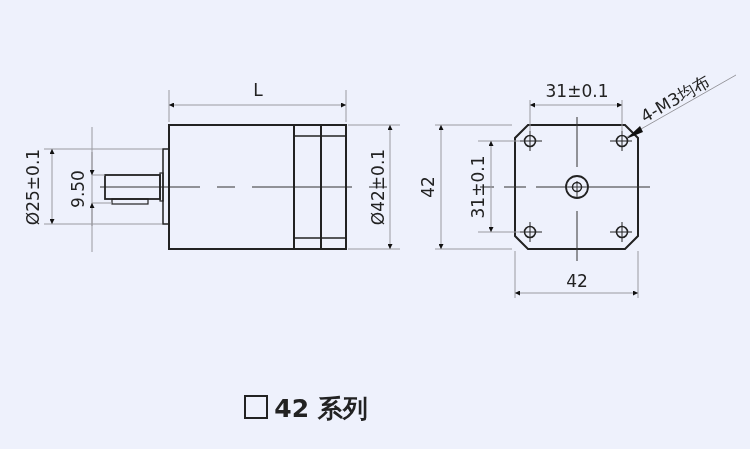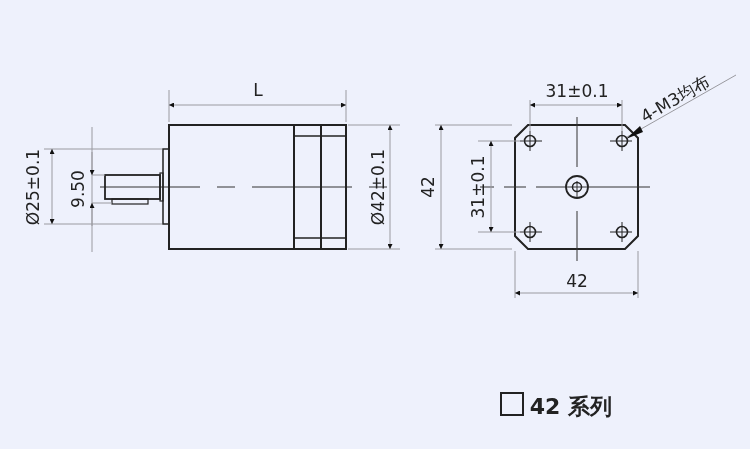--- a/index.html
+++ b/index.html
@@ -1,21 +1,21 @@
 <!DOCTYPE html>
 <html><head>
 <meta charset="utf-8">
 <style>
   html, body { margin: 0; padding: 0; }
   body { width: 750px; height: 449px; background: #eef1fc; overflow: hidden; position: relative;
          font-family: "DejaVu Sans", "Liberation Sans", sans-serif; }
   svg { position: absolute; left: 0; top: 0; }
   .dim-text { font-family: "DejaVu Sans", "Liberation Sans", sans-serif; font-size: 17px; fill: #222; }
-  .title { position: absolute; left: 0; top: 392px; width: 612px; text-align: right;
-           font-family: "DejaVu Sans", "Liberation Sans", sans-serif; font-weight: bold; font-size: 22px; color: #222; }
+  .title { position: absolute; left: 0; top: 392px; width: 612px; text-align: center;
+           font-family: "DejaVu Sans", "Liberation Sans", sans-serif; font-weight: bold; font-size: 25px; color: #222; }
   .title .sq { display: inline-block; width: 20px; height: 20px; border: 2px solid #222; vertical-align: -2px; margin-right: 6px; }
 </style>
 </head>
 <body>
 
 <svg width="750" height="449" viewBox="0 0 750 449">
   <defs>
     <marker id="arr" viewBox="0 0 10 10" refX="10" refY="5" markerWidth="11" markerHeight="5" orient="auto-start-reverse" markerUnits="userSpaceOnUse">
       <path d="M0,0 L10,5 L0,10 z" fill="#111"></path>
     </marker>

